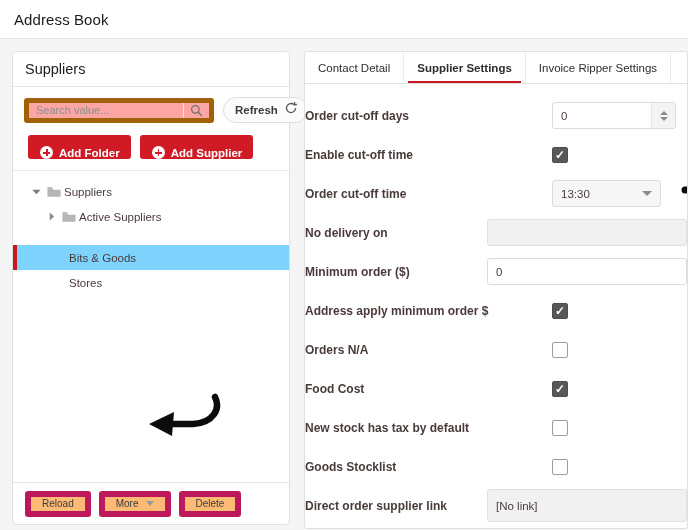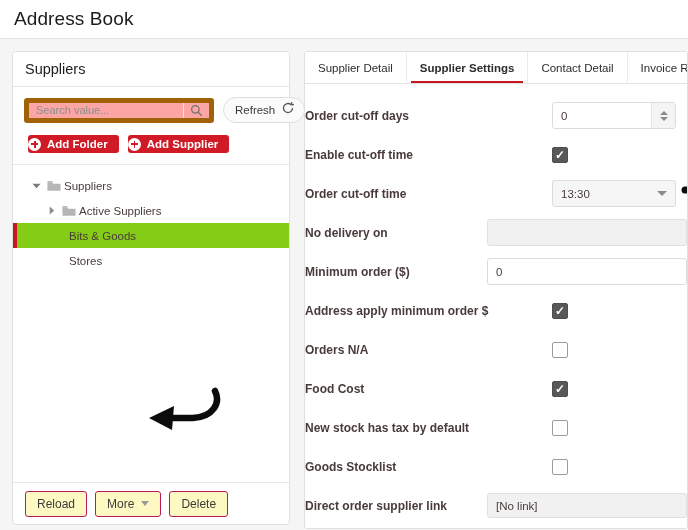--- a/index.html
+++ b/index.html
@@ -10,21 +10,21 @@
     overflow: hidden;
   }
   .app { position: relative; width: 688px; height: 530px; }
 
   
   .topbar {
     height: 39px; background: #ffffff;
     border-bottom: 1px solid #e2e2e2;
     display: flex; align-items: center; padding-left: 14px;
   }
-  .topbar-title { font-size: 19px; color: #1b1b1b; letter-spacing: .1px; }
+  .topbar-title { font-size: 15px; color: #1b1b1b; letter-spacing: .1px; }
 
   
   .body-area {
     position: relative; height: 491px;
     background: #f5f5f5;
     padding: 12px 0 0 12px;
     display: flex; gap: 14px;
   }
 
   
@@ -54,63 +54,63 @@
   .search-input::placeholder { color: #8d8d8d; }
   .search-btn {
     width: 26px; height: 100%; border-left: 1px solid #e6e6e6;
     display: flex; align-items: center; justify-content: center; cursor: pointer;
   }
   .refresh-btn {
     height: 26px; border: 1px solid #dedede; border-radius: 14px;
     background: #fbfbfb; display: flex; align-items: center; gap: 6px;
     padding: 0 9px 0 11px; cursor: pointer;
   }
-  .refresh-label { font-size: 11.5px; color: #3b3b3b; font-weight: normal; }
+  .refresh-label { font-size: 11.5px; color: #3b3b3b; font-weight: bold; }
 
   .addrow { display: flex; gap: 9px; padding: 8px 10px 11px 15px; }
   .btn-red {
-    background: #d01b26; border: 0; border-radius: 3px; height: 18px;
-    display: flex; align-items: center; gap: 6px; padding: 0 11px 0 0;
+    background: #d01b26; border: 0; border-radius: 3px; height: 24px;
+    display: flex; align-items: flex-end; gap: 6px; padding: 0 11px 0 12px;
     cursor: pointer;
   }
   .btn-red-label { color: #fff; font-size: 11.5px; font-weight: bold; }
   .plus-circle {
     width: 13px; height: 13px; border-radius: 50%; background: #fff;
     position: relative; flex: none;
   }
   .plus-circle::before, .plus-circle::after {
     content: ""; position: absolute; background: #d01b26;
   }
   .plus-circle::before { left: 3px; top: 5.8px; width: 7px; height: 1.8px; }
   .plus-circle::after  { top: 3px; left: 5.8px; height: 7px; width: 1.8px; }
 
   .tree { border-top: 1px solid #eaeaea; flex: 1; padding-top: 8px; position: relative; }
   .tree-row {
     height: 25px; display: flex; align-items: center; position: relative;
     cursor: pointer; font-size: 11.5px; color: #4a3b3b;
   }
-  .tree-row.selected { background: #84cc16; }
+  .tree-row.selected { background: #7dd3fc; margin-top: 16px; }
   .tree-row.selected::before {
     content: ""; position: absolute; left: 0; top: 0; bottom: 0;
     width: 4px; background: #c8171f;
   }
   .tw-chevron { width: 16px; display: flex; justify-content: center; align-items: center; flex: none; }
   .tw-folder { width: 20px; display: flex; justify-content: center; align-items: center; flex: none; }
   .tree-label { white-space: nowrap; }
   .lvl1 { padding-left: 15px; }
   .lvl2 { padding-left: 30px; }
   .lvl3 { padding-left: 56px; }
 
   .panel-foot {
     border-top: 1px solid #e6e6e6; height: 42px;
     display: flex; align-items: center; gap: 8px; padding-left: 12px;
   }
   .btn-light {
-    height: 26px; background: #fef9c3; border: 1px solid #be185d; border-radius: 3px;
-    font-size: 12px; color: #3b3b3b; padding: 0 11px; cursor: pointer;
+    height: 26px; background: #fdba74; border: 6px solid #be185d; border-radius: 3px;
+    font-size: 10px; color: #3b3b3b; padding: 0 11px; cursor: pointer;
     display: flex; align-items: center; gap: 7px;
     font-family: "Liberation Sans", sans-serif;
   }
   .caret-down {
     width: 0; height: 0; border-left: 4.5px solid transparent;
     border-right: 4.5px solid transparent; border-top: 5px solid #9a9a9a;
   }
 
   
   .right-panel {
@@ -147,37 +147,37 @@
   .spinner { width: 124px; padding-right: 0; }
   .spin-btns {
     margin-left: auto; width: 24px; height: 100%; border-left: 1px solid #e6e6e6;
     background: #f4f4f4; display: flex; flex-direction: column;
     align-items: center; justify-content: center; gap: 2px; cursor: pointer;
   }
   .tri-up { width:0;height:0;border-left:4px solid transparent;border-right:4px solid transparent;border-bottom:4.5px solid #8a8a8a; }
   .tri-dn { width:0;height:0;border-left:4px solid transparent;border-right:4px solid transparent;border-top:4.5px solid #8a8a8a; }
 
   .select {
-    width: 124px; height: 27px; border: 1px solid #dcdcdc; border-radius: 3px;
+    width: 109px; height: 27px; border: 1px solid #dcdcdc; border-radius: 3px;
     background: #f6f6f6; display: flex; align-items: center;
     padding: 0 8px; font-size: 11.5px; color: #4a3b3b; cursor: pointer;
   }
   .sel-caret { margin-left: auto; width:0;height:0;
     border-left:5px solid transparent;border-right:5px solid transparent;border-top:5.5px solid #8a8a8a; }
 
   .chk {
     width: 16px; height: 16px; border-radius: 2px; cursor: pointer;
     display: flex; align-items: center; justify-content: center;
   }
   .chk.on  { background: #585858; border: 1px solid #4e4e4e; }
   .chk.off { background: #ffffff; border: 1.5px solid #9c9c9c; }
   .chk-mark { color: #fff; font-size: 12px; line-height: 1; font-weight: bold; }
 
   .linkfield {
-    width: 200px; height: 25px; border: 1px solid #e0e0e0; border-radius: 3px;
+    width: 200px; height: 33px; border: 1px solid #e0e0e0; border-radius: 3px;
     background: #f1f1f1; display: flex; align-items: center; padding: 0 8px;
     font-size: 11.5px; color: #4a3b3b; cursor: pointer;
   }
 
   
   .anno { position: absolute; pointer-events: none; }
   #anno-tab { left: 374px; top: 72px; }
   #anno-tree { left: 128px; top: 222px; }
 </style>
 </head>
@@ -286,27 +286,24 @@
         <button class="btn-light">
           <span>Delete</span>
         </button>
       </div>
     </div>
 
     <div class="right-panel">
 
       <div class="tabbar">
         <div class="tab">
-          <span>Supplier Detail</span>
+          <span>Contact Detail</span>
         </div>
         <div class="tab active">
           <span>Supplier Settings</span>
-        </div>
-        <div class="tab">
-          <span>Contact Detail</span>
         </div>
         <div class="tab">
           <span>Invoice Ripper Settings</span>
         </div>
       </div>
 
       <div class="form">
 
         <div class="frow">
           <div class="flabel">Order cut-off days</div>

